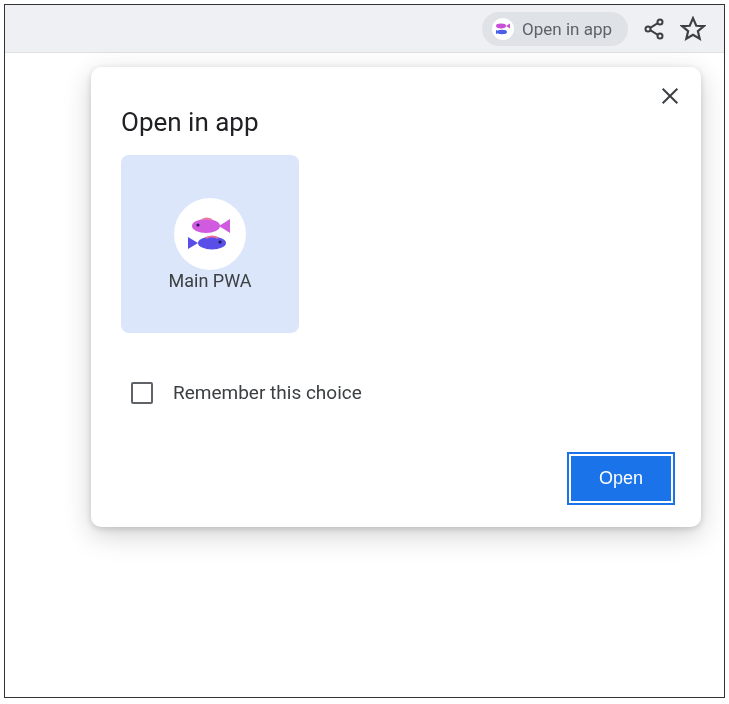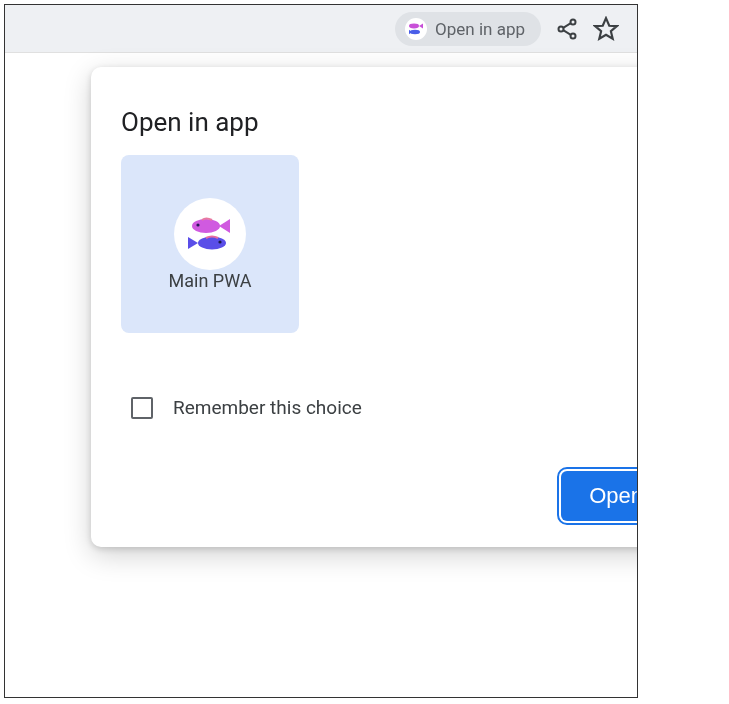--- a/index.html
+++ b/index.html
@@ -5,21 +5,21 @@
     * { box-sizing: border-box; margin: 0; padding: 0; }
     body {
       font-family: -apple-system, BlinkMacSystemFont, "Segoe UI", Roboto, Arial, sans-serif;
       background: #fff;
       width: 729px;
       height: 704px;
       position: relative;
     }
     .outer-frame {
       border: 1px solid #333;
-      width: 634px;
+      width: 721px;
       height: 694px;
       margin: 4px;
       position: relative;
       background: #22c55e;
       overflow: hidden;
     }
     .browser-toolbar {
       height: 48px;
       background: #eef0f3;
       border-bottom: 1px solid #e0e0e0;
@@ -114,21 +114,21 @@
       justify-content: center;
     }
     .app-label {
       font-size: 18px;
       color: #3c4043;
     }
     .remember-row {
       display: flex;
       align-items: center;
       gap: 20px;
-      margin-top: 63px;
+      margin-top: 48px;
       margin-left: 10px;
     }
     .checkbox {
       width: 22px;
       height: 22px;
       border: 2.5px solid #5f6368;
       border-radius: 2px;
       cursor: pointer;
       flex-shrink: 0;
     }
@@ -140,23 +140,23 @@
       display: flex;
       justify-content: flex-end;
       margin-top: 52px;
     }
     .open-button {
       background: #1a73e8;
       color: #fff;
       border: none;
       outline: 2px solid #1a73e8;
       outline-offset: 2px;
-      border-radius: 6px;
+      border-radius: 0;
       padding: 12px 28px;
-      font-size: 22px;
+      font-size: 18px;
       cursor: pointer;
     }
   </style>
 </head>
 <body>
 
 <div class="outer-frame">
   <div class="browser-toolbar">
     <div class="open-in-app-chip">
       <span class="chip-icon">

